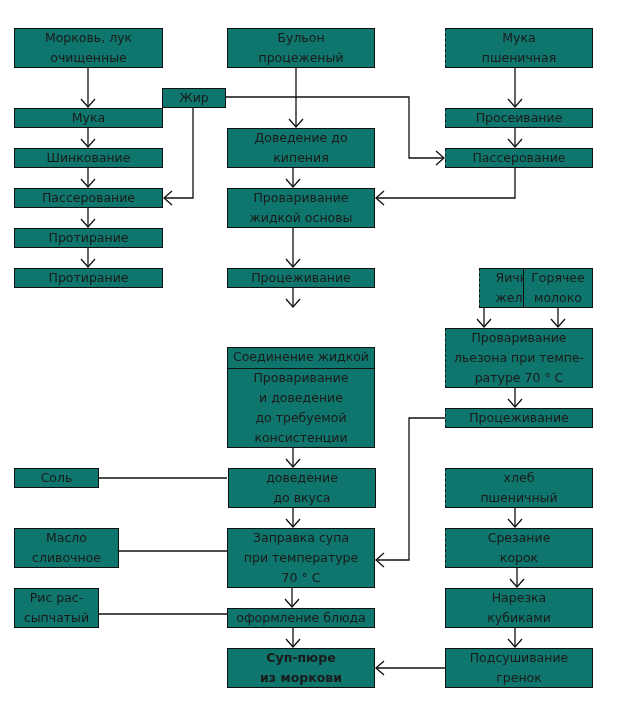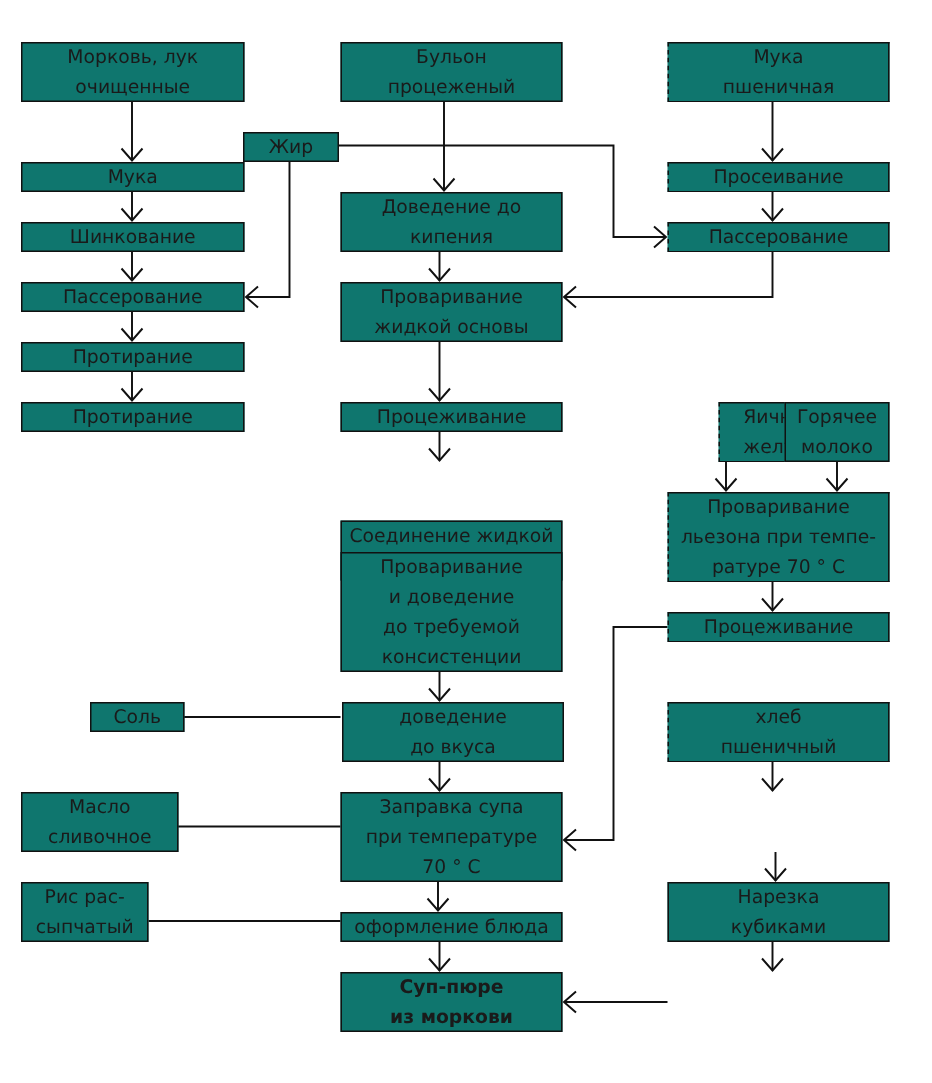--- a/index.html
+++ b/index.html
@@ -103,21 +103,21 @@
 консистенции</div>
   <div class="box" style="left:228px;top:468px;width:148px;height:40px;">доведение
 до вкуса</div>
   <div class="box" style="left:227px;top:528px;width:148px;height:60px;">Заправка супа
 при температуре
 70 ° С</div>
   <div class="box" style="left:227px;top:608px;width:148px;height:20px;">оформление блюда</div>
   <div class="box bold" style="left:227px;top:648px;width:148px;height:40px;">Суп-пюре
 из моркови</div>
 
-  <div class="box" style="left:14px;top:468px;width:63px;height:20px;margin-left:46px;">Соль</div>
+  <div class="box" style="left:14px;top:468px;width:85px;height:20px;">Соль</div>
   <div class="box" style="left:14px;top:528px;width:105px;height:40px;">Масло
 сливочное</div>
   <div class="box" style="left:14px;top:588px;width:85px;height:40px;">Рис рас-
 сыпчатый</div>
 
   <div class="box dashed-left" style="left:445px;top:28px;width:148px;height:40px;">Мука
 пшеничная</div>
   <div class="box dashed-left" style="left:445px;top:108px;width:148px;height:20px;">Просеивание</div>
   <div class="box dashed-left" style="left:445px;top:148px;width:148px;height:20px;">Пассерование</div>
 
@@ -125,15 +125,19 @@
 желтки</div>
   <div class="box" style="left:523px;top:268px;width:70px;height:40px;">Горячее
 молоко</div>
   <div class="box dashed-left" style="left:445px;top:328px;width:148px;height:60px;">Проваривание
 льезона при темпе-
 ратуре 70 ° С</div>
   <div class="box dashed-left" style="left:445px;top:408px;width:148px;height:20px;">Процеживание</div>
 
   <div class="box dashed-left" style="left:445px;top:468px;width:148px;height:40px;">хлеб
 пшеничный</div>
+  <div class="box dashed-left" style="left:445px;top:528px;width:148px;height:40px;">Срезание
+корок</div>
   <div class="box" style="left:445px;top:588px;width:148px;height:40px;">Нарезка
 кубиками</div>
+  <div class="box" style="left:445px;top:648px;width:148px;height:40px;">Подсушивание
+гренок</div>
 </div>
 
 </body></html>

